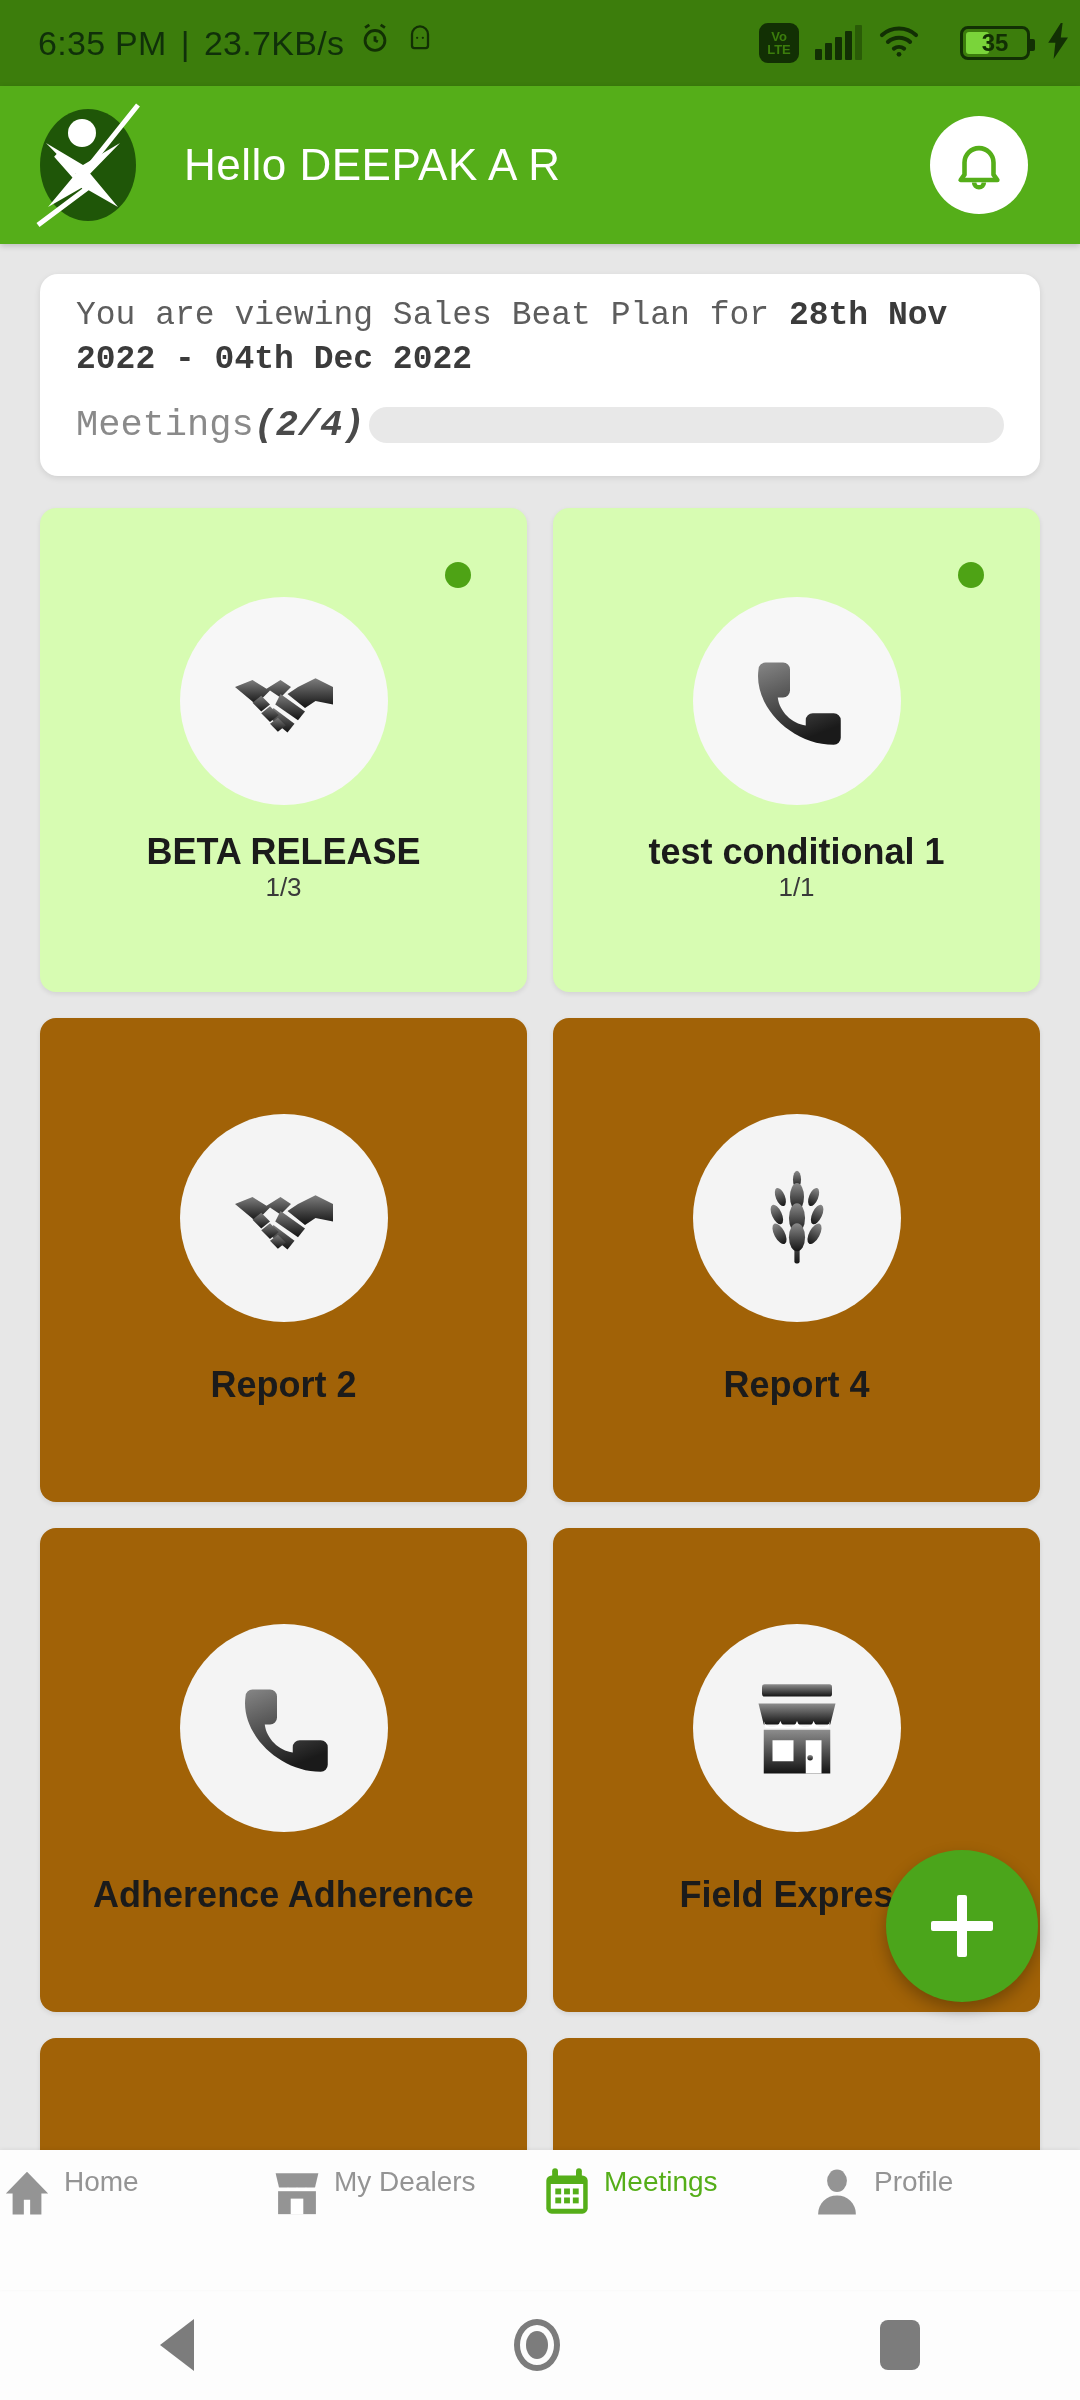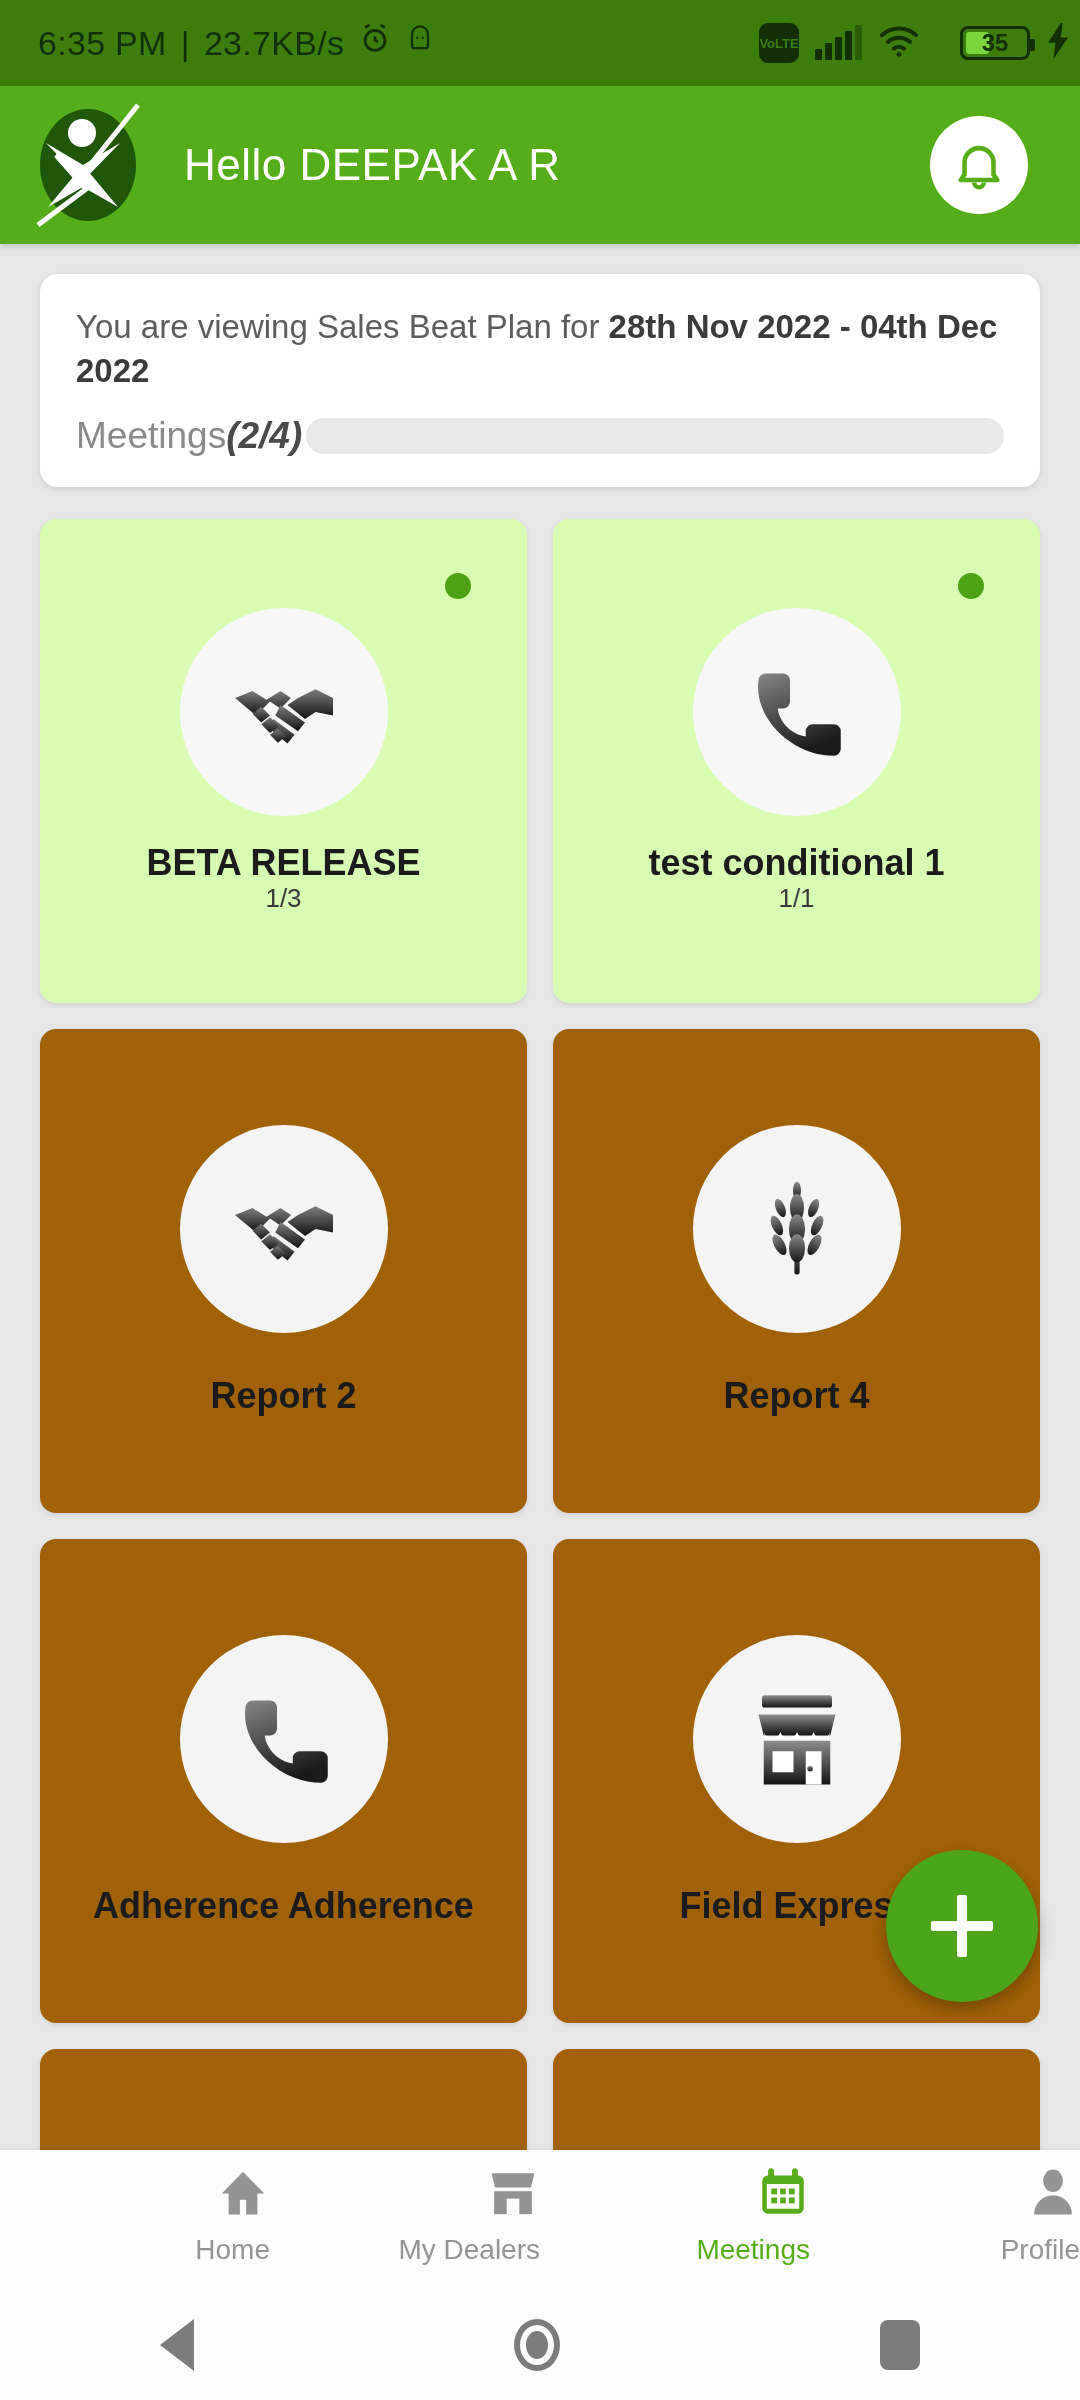--- a/index.html
+++ b/index.html
@@ -15,21 +15,21 @@
   .statusbar {
     height:86px; background:#3c7d0c; flex:0 0 86px;
     display:flex; align-items:center; justify-content:space-between;
     padding:0 8px 0 38px; color:#0d2b00;
   }
   .sb-left { display:flex; align-items:center; gap:14px; font-size:34px; font-weight:400; letter-spacing:.3px; color:#10300a; }
   .sb-right { display:flex; align-items:center; gap:16px; }
   .volte {
     width:40px; height:40px; border-radius:9px; background:#123004;
     color:#3c7d0c; font-size:13px; line-height:1.0; font-weight:700;
-    display:flex; flex-direction:row; align-items:center; justify-content:center;
+    display:flex; flex-direction:column; align-items:center; justify-content:center;
   }
   .bars { display:flex; align-items:flex-end; gap:3px; height:34px; }
   .bars i { width:7px; background:#123004; border-radius:1px; display:block; }
   .bars i:nth-child(1){height:11px;} .bars i:nth-child(2){height:17px;}
   .bars i:nth-child(3){height:23px;} .bars i:nth-child(4){height:29px;}
   .bars i:nth-child(5){height:35px; background:#2a5c07;}
   .batt {
     width:70px; height:34px; border:3px solid #123004; border-radius:8px;
     position:relative; display:flex; align-items:center; padding:3px;margin-left:24px;
   }
@@ -50,21 +50,21 @@
   .bell {
     width:98px; height:98px; border-radius:50%; background:#fff;
     display:flex; align-items:center; justify-content:center; flex:0 0 98px;
   }
 
   
   .body { flex:1; position:relative; overflow:hidden; padding:0 0 0 0; }
 
   .infocard {
     margin:30px 40px 0 40px; background:#fff; border-radius:18px;
-    padding:31px 36px 30px 36px; box-shadow:0 2px 6px rgba(0,0,0,.10);
+    padding:20px 36px 30px 36px; box-shadow:0 2px 6px rgba(0,0,0,.10);font-family:Liberation Mono, monospace;
   }
   .infotext { font-size:33px; line-height:1.33; color:#5d5d5d; font-weight:400; }
   .infotext b { color:#3b3b3b; font-weight:700; }
   .meetrow { display:flex; align-items:center; margin-top:22px; }
   .meetlabel { font-size:37px; color:#8a8a8a; white-space:nowrap; }
   .meetcount { font-size:37px; color:#4a4a4a; font-weight:700; font-style:italic; }
   .track { flex:1; height:36px; background:#e8e8e8; border-radius:18px; margin-left:4px; overflow:hidden; }
   .fill { height:100%; background:#52a814; border-radius:18px; }
 
   
@@ -98,21 +98,21 @@
   }
   .fab .plus::before { left:0; right:0; top:26px; height:10px; }
   .fab .plus::after { top:0; bottom:0; left:26px; width:10px; }
 
   
   .bottomnav {
     flex:0 0 140px; background:#fdfdfd; display:flex; align-items:flex-start;
     justify-content:space-around; padding-top:16px; z-index:30;
     box-shadow:0 -1px 4px rgba(0,0,0,.06);
   }
-  .navitem { display:flex; flex-direction:column; align-items:flex-end; gap:10px; width:25%;padding-left:16px; }
+  .navitem { display:flex; align-items:flex-start; gap:10px; width:25%; }
   .navlabel { font-size:28px; color:#949494; }
   .navitem.sel .navlabel { color:#55ae19; }
 
   
   .sysnav {
     flex:0 0 110px; background:#fdfdfd; display:flex; align-items:center; justify-content:space-around;
   }
   .sysnav .back { width:0;height:0; border-top:26px solid transparent; border-bottom:26px solid transparent; border-right:34px solid #7c7c7c; }
   .sysnav .home { width:46px;height:52px; border:6px solid #7c7c7c; border-radius:50%; display:flex;align-items:center;justify-content:center; }
   .sysnav .home i { width:22px;height:28px; background:#7c7c7c; border-radius:50%; display:block; }

